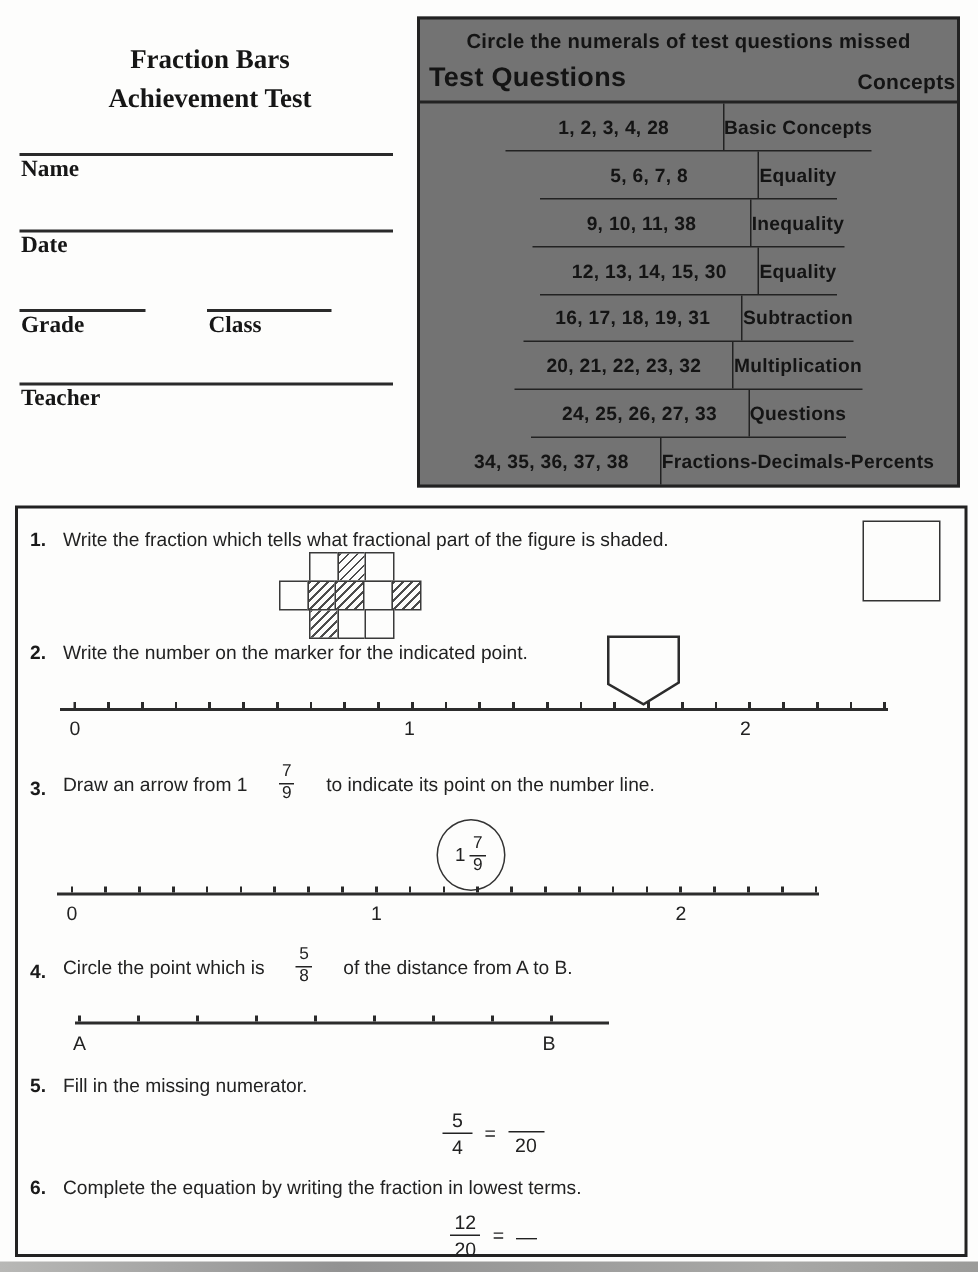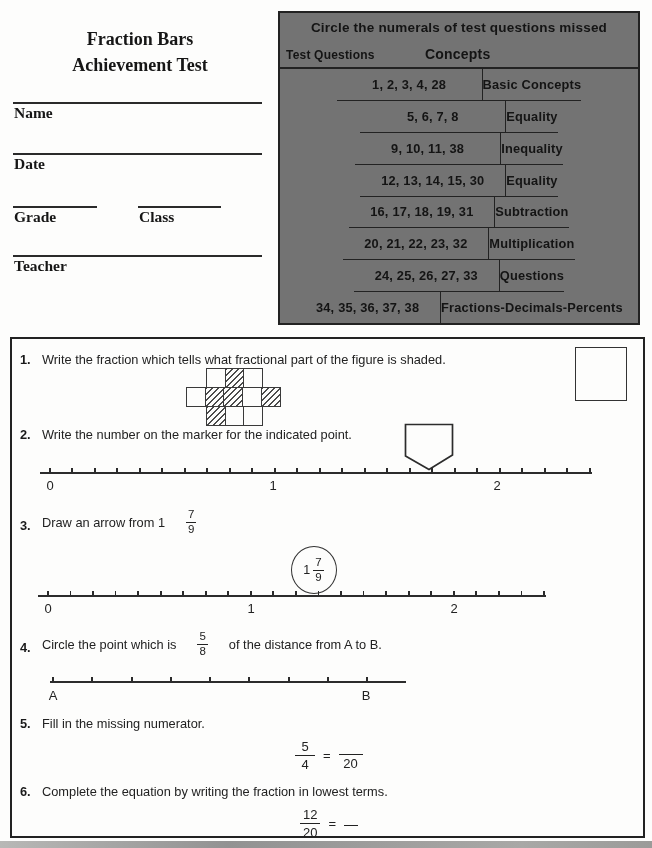--- a/index.html
+++ b/index.html
@@ -30,24 +30,24 @@
     border:2.5px solid #222;box-sizing:border-box;background:#737373;
     display:flex;flex-direction:column;
   }
   .st-caption{
     font-weight:bold;font-size:13.5px;letter-spacing:.2px;
     text-align:center;padding-top:7px;color:#141414;
   }
   .st-headrow{position:relative;height:32px;border-bottom:2px solid #222;}
   .st-h-questions{
     position:absolute;left:6px;bottom:5px;
-    font-weight:bold;font-size:12px;letter-spacing:.2px;color:#141414;
+    font-weight:bold;font-size:18px;letter-spacing:.2px;color:#141414;
   }
   .st-h-concepts{
-    position:absolute;left:145px;bottom:5px;width:212px;text-align:left;
+    position:absolute;left:145px;bottom:5px;width:212px;text-align:right;
     font-weight:bold;font-size:14px;letter-spacing:.2px;color:#141414;
   }
   .st-rows{flex:1;display:flex;flex-direction:column;align-items:center;}
   .st-row{flex:1;display:flex;border-bottom:1.6px solid #222;}
   .st-row:last-child{border-bottom:none;}
   .st-cell-q{
     width:145px;border-right:1.6px solid #222;
     display:flex;align-items:center;justify-content:center;
     font-weight:bold;font-size:12.8px;letter-spacing:.2px;color:#141414;
   }
@@ -210,20 +210,21 @@
   <div class="nlabel" style="left:273px;top:478px;">1</div>
   <div class="nlabel" style="left:497px;top:478px;">2</div>
 
   <div class="q-num" style="left:20px;top:518px;">3.</div>
   <div class="q-text-flex" style="left:42px;top:508px;height:28px;">
     <span>Draw an arrow from 1</span>
     <span class="ifrac">
       <span class="fn">7</span>
       <span class="fd">9</span>
     </span>
+    <span>to indicate its point on the number line.</span>
   </div>
 
   <div class="bubble">
     <span>1</span>
     <span class="ifrac">
       <span class="fn">7</span>
       <span class="fd">9</span>
     </span>
   </div>
 

